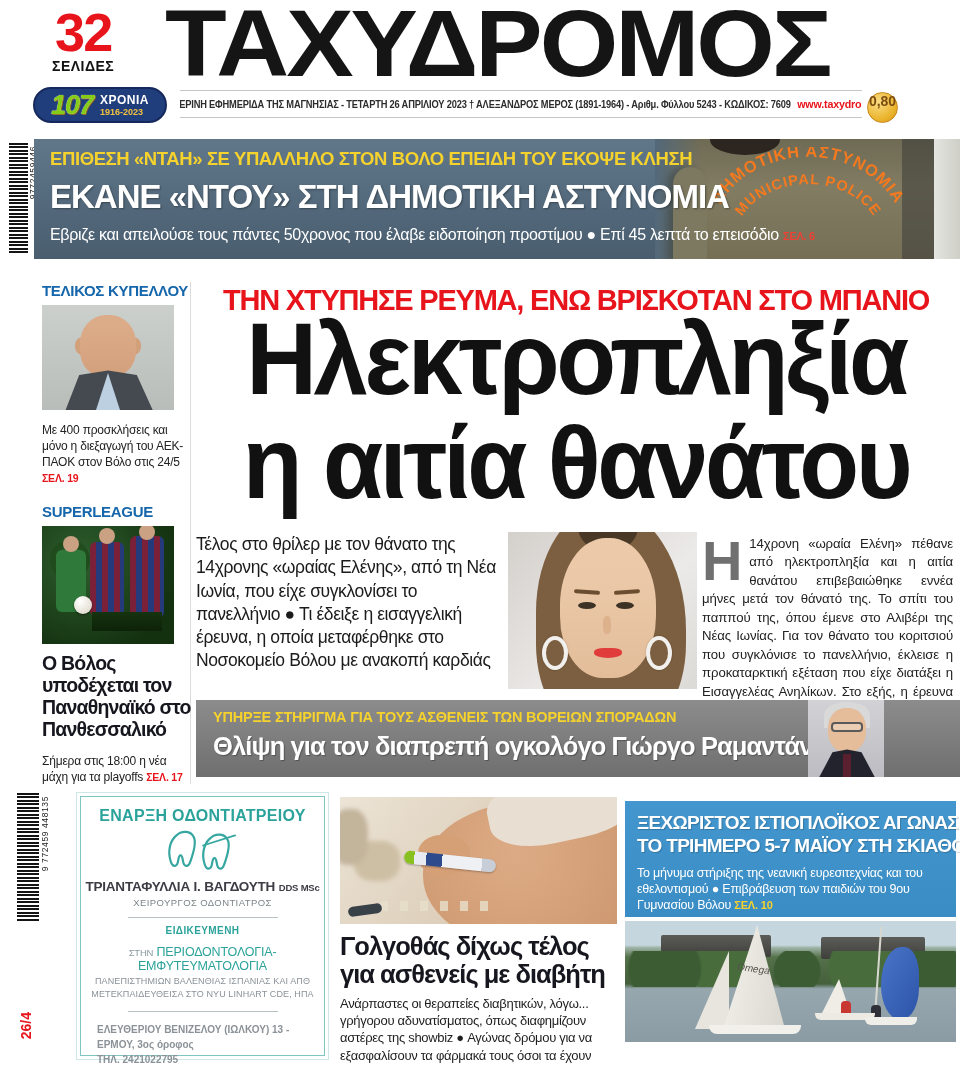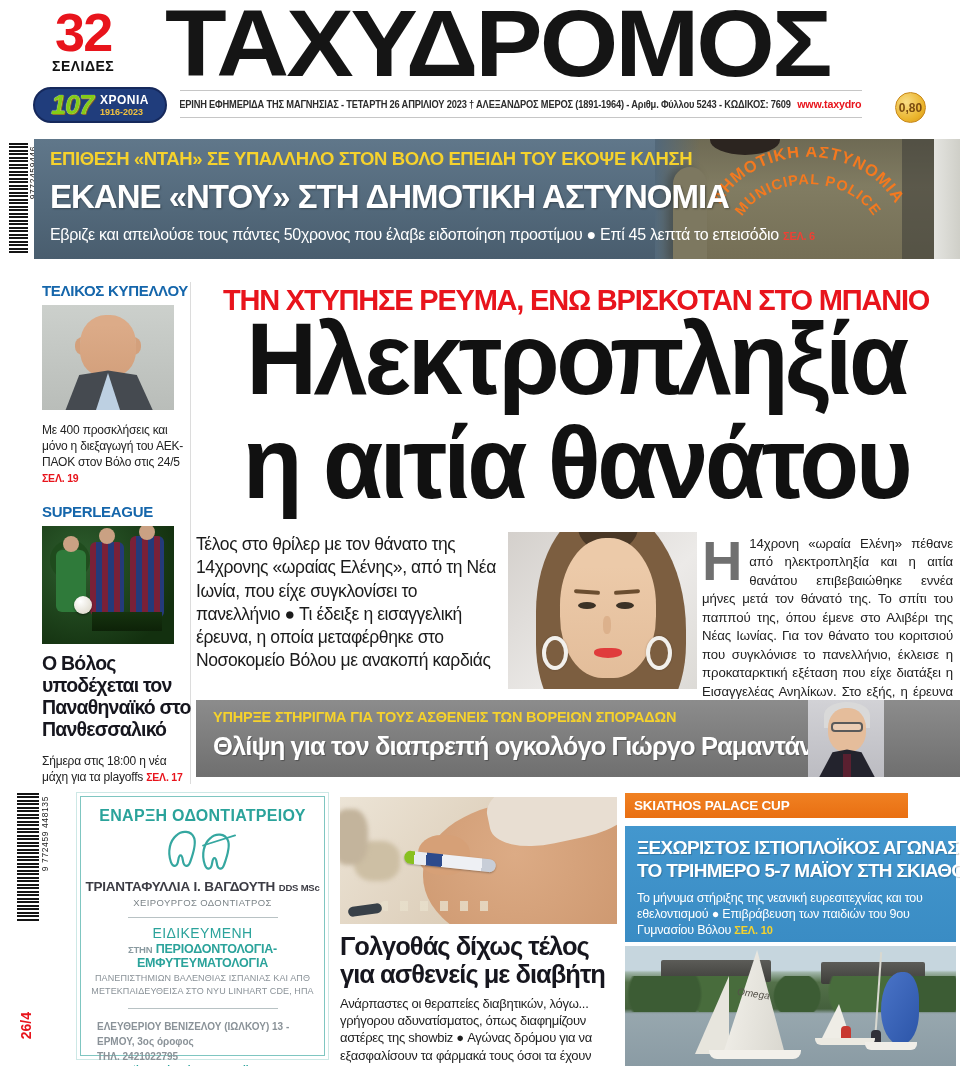--- a/index.html
+++ b/index.html
@@ -13,21 +13,21 @@
   .pages-label{font-size:14px;font-weight:bold;color:#121212;letter-spacing:.5px;display:block;margin-top:2px}
   .logo{position:absolute;left:165px;top:-10px;font-size:101px;font-weight:bold;color:#151515;letter-spacing:-3px;white-space:nowrap;transform:scaleY(.94);transform-origin:top left}
   .years-badge{position:absolute;left:33px;top:87px;width:134px;height:36px;background:#203d7c;border-radius:18px;display:flex;align-items:center;justify-content:center;gap:7px;border:2px solid #16295c}
   .yb-num{font-size:27px;font-weight:bold;font-style:italic;color:#84cc16;text-shadow:0 0 1px #fff,1px 1px 0 #8a6a10;letter-spacing:-1px}
   .yb-right{display:flex;flex-direction:column;line-height:1}
   .yb-label{font-size:12px;font-weight:bold;color:#fff;letter-spacing:.5px}
   .yb-range{font-size:9px;font-weight:bold;color:#f2c23e;margin-top:2px}
   .dateline{position:absolute;left:180px;top:90px;width:682px;height:28px;border-top:1px solid #c6c6c6;border-bottom:1px solid #c6c6c6;display:flex;align-items:center;justify-content:center;overflow:hidden}
   .dateline-inner{display:flex;align-items:center;gap:7px;white-space:nowrap;transform:scaleX(.93);font-size:10px;font-weight:bold;color:#2c2c2c;letter-spacing:-.2px}
   .dl-site{color:#e8141c;font-size:11.5px}
-  .coin{position:absolute;left:895px;top:92px;width:31px;height:31px;border-radius:50%;background:radial-gradient(circle at 35% 32%,#f9dd85,#eab32a 65%,#d3921c);border:1px solid #c8881a;display:flex;align-items:center;justify-content:center;font-size:12px;font-weight:bold;color:#7c4c10}
+  .coin{position:absolute;left:867px;top:92px;width:31px;height:31px;border-radius:50%;background:radial-gradient(circle at 35% 32%,#f9dd85,#eab32a 65%,#d3921c);border:1px solid #c8881a;display:flex;align-items:flex-start;justify-content:center;font-size:14px;font-weight:bold;color:#7c4c10}
 
   
   .bc-strip{position:absolute;background:repeating-linear-gradient(180deg,#141414 0 1.6px,#fff 1.6px 3.4px,#141414 3.4px 4.6px,#fff 4.6px 7px)}
   .bc-top{left:9px;top:143px;width:19px;height:112px}
   .bc-top-num{position:absolute;left:28px;top:146px;writing-mode:vertical-rl;transform:rotate(180deg);font-size:8.5px;color:#222;letter-spacing:.6px}
   .top-banner{position:absolute;left:34px;top:139px;width:926px;height:120px;background:linear-gradient(180deg,#60778a 0%,#52687a 60%,#495d6e 100%);overflow:hidden}
   .police-photo{position:absolute;right:0;top:0;width:305px;height:120px;background:linear-gradient(90deg,rgba(82,104,122,1) 0,rgba(82,104,122,0) 45px),linear-gradient(180deg,#6e6a54 0%,#817c62 40%,#756f56 100%)}
   .pp-arm{position:absolute;left:18px;top:28px;width:34px;height:95px;background:#7d7860;border-radius:18px 18px 0 0;box-shadow:-6px 0 8px rgba(0,0,0,.25)}
   .pp-hair{position:absolute;left:55px;top:-14px;width:70px;height:30px;background:#2c2520;border-radius:50%}
   .pp-door{position:absolute;right:0;top:0;width:26px;height:120px;background:linear-gradient(90deg,#e4e4e0,#cfcfc8)}
@@ -104,22 +104,22 @@
   .bc-bottom-num{position:absolute;left:40px;top:796px;writing-mode:vertical-rl;transform:rotate(180deg);font-size:8.5px;color:#222;letter-spacing:.6px}
   .date-note{position:absolute;left:18px;top:1012px;writing-mode:vertical-rl;transform:rotate(180deg);font-size:14px;font-weight:bold;color:#e8141c}
 
   .dental{position:absolute;left:80px;top:796px;width:245px;height:260px;background:#fff;border:1px solid #7fc6c1;box-shadow:0 0 0 3px #fff,0 0 0 4px #cde8e6;text-align:center;padding-top:10px}
   .dn-title{color:#2ba39b;font-size:16px;font-weight:bold;letter-spacing:.3px}
   .dn-logo{margin-top:4px}
   .dn-name{font-size:13.5px;font-weight:bold;color:#3c3c44;margin-top:2px;letter-spacing:-.2px}
   .dn-deg{font-size:9.5px;font-weight:bold;color:#3c3c44}
   .dn-sub{font-size:9.5px;color:#7c8488;margin-top:3px;letter-spacing:.4px}
   .dn-div{width:150px;height:1px;background:#b8c2c4;margin:9px auto 7px}
-  .dn-spec-label{font-size:14px;font-weight:normal;color:#2ba39b;letter-spacing:.4px}
-  .dn-spec{font-size:12.5px;font-weight:bold;color:#2ba39b;margin-top:1px;letter-spacing:-.2px}
+  .dn-spec-label{font-size:10px;font-weight:bold;color:#2ba39b;letter-spacing:.4px}
+  .dn-spec{font-size:12.5px;font-weight:normal;color:#2ba39b;margin-top:9px;letter-spacing:-.2px}
   .dn-spec .pre{font-size:9.5px;color:#8a9aa0}
   .dn-edu{font-size:9px;color:#8a9298;margin-top:3px;letter-spacing:.1px}
   .dn-addr{font-size:10px;font-weight:bold;color:#8a9298;text-align:left;margin:10px 0 0 16px;line-height:1.5}
   .dn-web{font-size:10px;font-weight:bold;color:#2ba39b;text-align:left;margin-left:16px}
   .dn-web .em{margin-left:8px}
 
   .pharma-col{position:absolute;left:340px;top:793px;width:277px}
   .orange-banner{background:linear-gradient(180deg,#f08122,#e96f12);color:#fff;font-size:13.5px;font-weight:bold;padding:5px 9px;letter-spacing:-.2px;white-space:nowrap}
   .pharma-photo{position:relative;width:277px;height:127px;margin-top:4px;background:linear-gradient(130deg,#ece4d6 0%,#ded0bc 50%,#d3c2aa 100%);overflow:hidden}
   .ph-blur1{position:absolute;left:14px;top:44px;width:46px;height:40px;background:#cdbfa4;border-radius:40%;filter:blur(2px)}
@@ -306,21 +306,20 @@
       <div class="ph-pills"></div>
         <div class="ph-cap"></div>
       <div class="ph-hand"></div>
         <div class="ph-pen"></div>
     </div>
     <div class="pharma-headline">Γολγοθάς δίχως τέλος για ασθενείς με διαβήτη</div>
     <div class="pharma-body"><span>Ανάρπαστες οι θεραπείες διαβητικών, λόγω... γρήγορου αδυνατίσματος, όπως διαφημίζουν αστέρες της showbiz ● Αγώνας δρόμου για να εξασφαλίσουν τα φάρμακά τους όσοι τα έχουν πραγματική ανάγκη  </span></div>
   </div>
 
   <div class="ski-col">
-    <div class="orange-banner ski-banner">SKIATHOS PALACE CUP</div>
     <div class="ski-panel">
       <div class="ski-h">ΞΕΧΩΡΙΣΤΟΣ ΙΣΤΙΟΠΛΟΪΚΟΣ ΑΓΩΝΑΣ</div>
       <div class="ski-h">ΤΟ ΤΡΙΗΜΕΡΟ 5-7 ΜΑΪΟΥ ΣΤΗ ΣΚΙΑΘΟ</div>
       <div class="ski-body"><span>Το μήνυμα στήριξης της νεανική ευρεσιτεχνίας και του εθελοντισμού ● Επιβράβευση των παιδιών του 9ου Γυμνασίου Βόλου </span><span class="ski-ref">ΣΕΛ. 10</span></div>
     </div>
     <div class="ski-photo">
       <div class="sk-bld1"></div>
         <div class="sk-bld2"></div>
       <div class="sk-trees"></div>
       <div class="sk-mast"></div>

